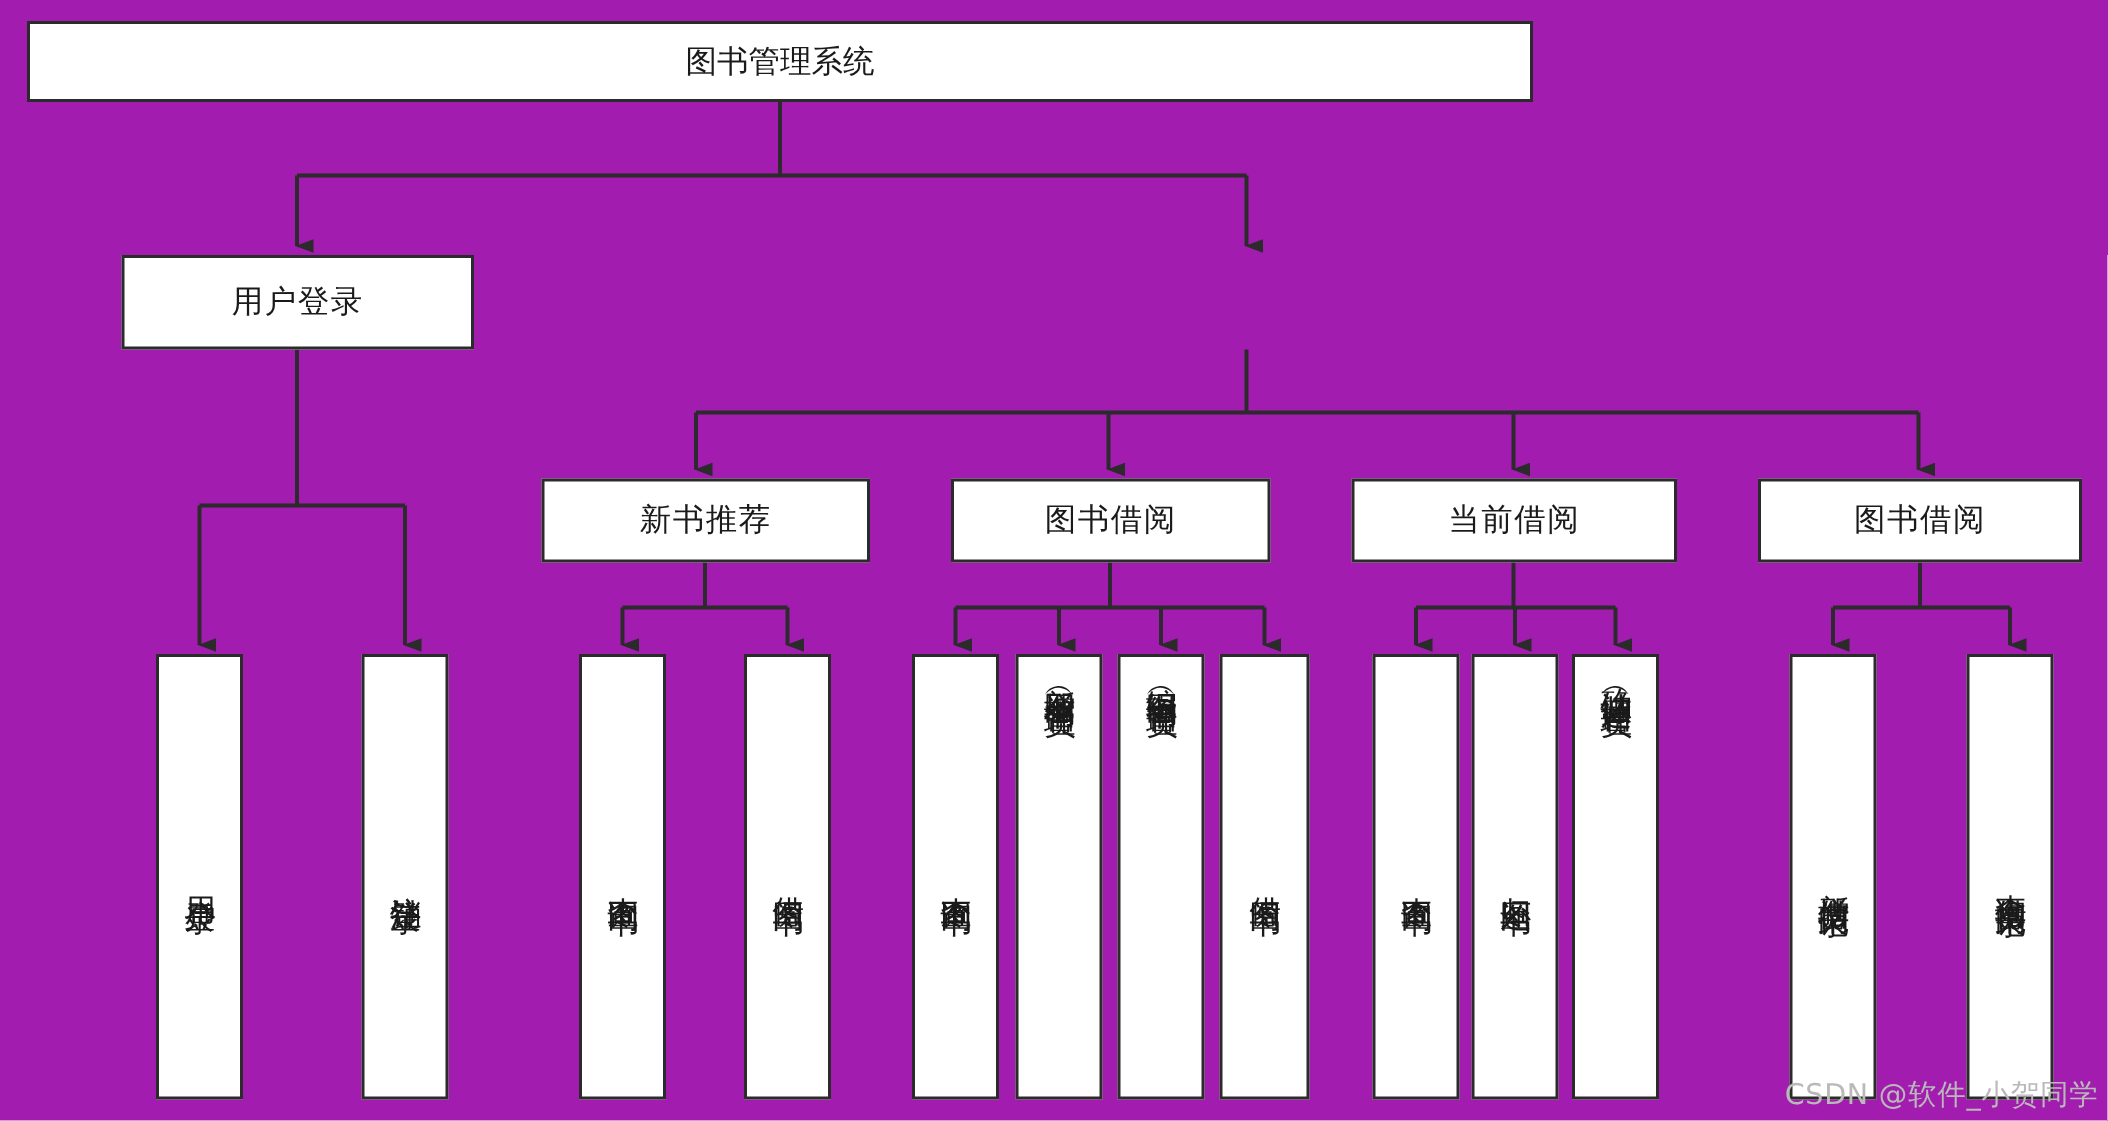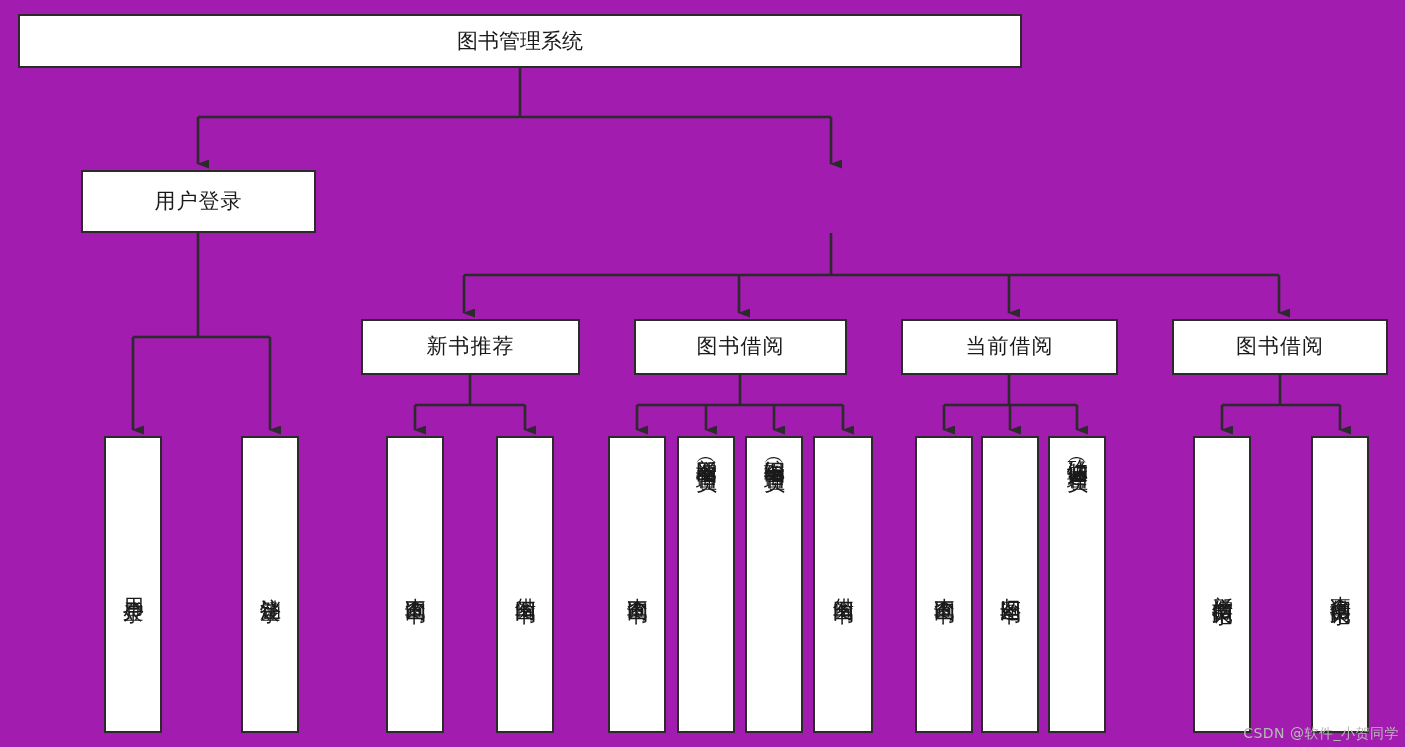--- a/index.html
+++ b/index.html
@@ -64,21 +64,21 @@
     justify-content: center;
   }
   .leaf-inner.top {
     align-items: flex-start;
     padding-top: 4px;
   }
   #watermark {
     position: absolute;
     right: 6px;
     bottom: 4px;
-    font-size: 14px;
+    font-size: 19px;
     color: #b9b9b9;
     letter-spacing: 0.5px;
     white-space: nowrap;
   }
 </style>
 </head>
 <body>
 
 <div id="canvas">
 

